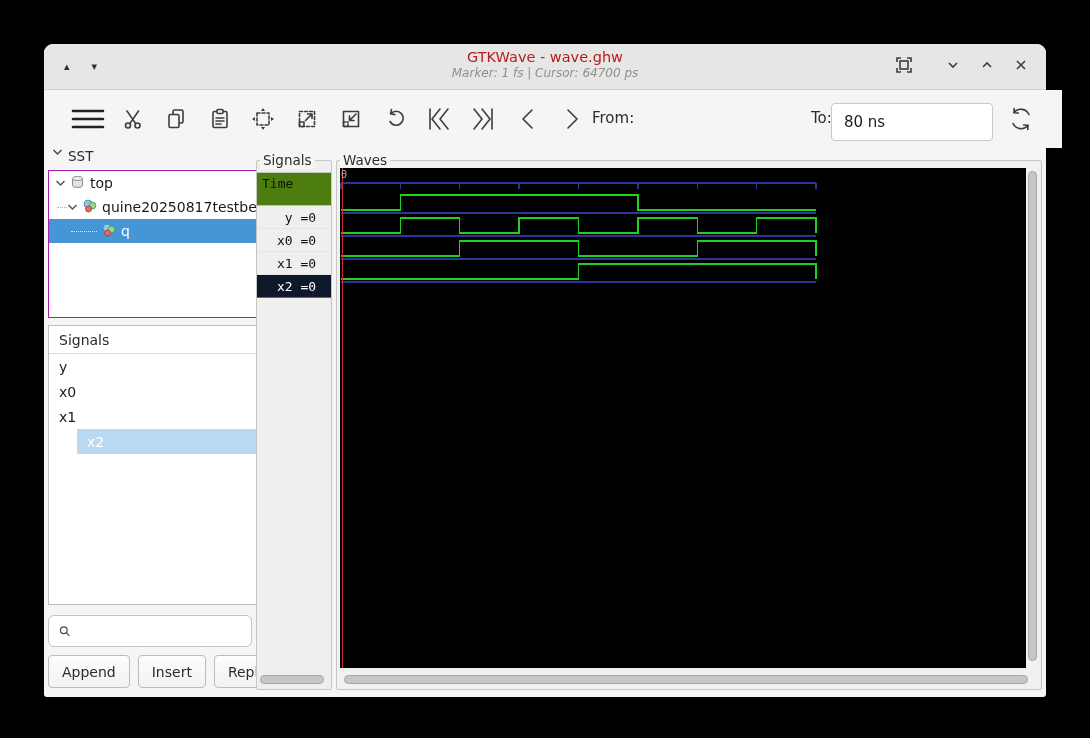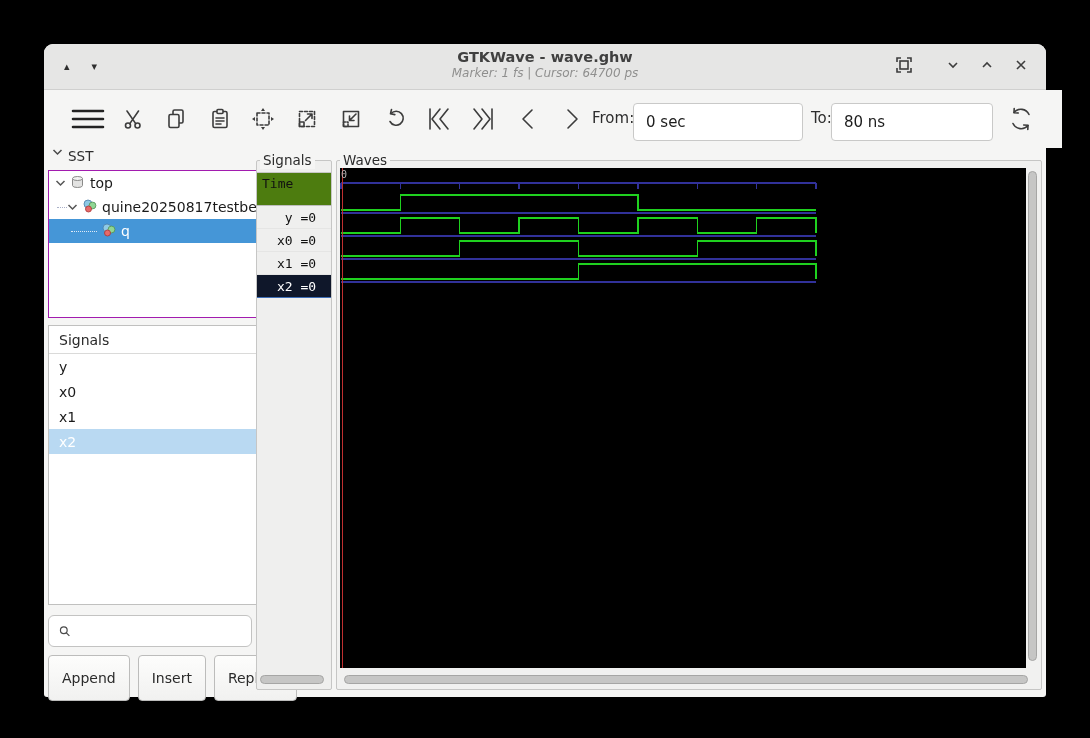--- a/index.html
+++ b/index.html
@@ -4,21 +4,21 @@
 <style>
   * { margin:0; padding:0; box-sizing:border-box; }
   html,body { width:1090px; height:738px; background:#000; font-family:"DejaVu Sans","Liberation Sans",sans-serif; overflow:hidden; }
   .window { position:absolute; left:44px; top:44px; width:1002px; height:653px; background:#f5f5f4; border-radius:9px 9px 3px 3px; }
 
   
   .titlebar { position:absolute; left:0; top:0; width:100%; height:46px; background:#e6e6e5; border-bottom:1px solid #d0d0cf; border-radius:9px 9px 0 0; }
   .tb-left { position:absolute; left:20px; top:0; height:100%; display:flex; align-items:center; gap:22px; }
   .tri { font-size:11px; color:#2e2e2e; cursor:default; }
   .tb-center { position:absolute; left:0; right:0; top:5px; text-align:center; }
-  .tb-title { font-size:14.5px; font-weight:700; color:#404040; }
+  .tb-title { font-size:14.5px; font-weight:400; color:#b91c1c; }
   .tb-sub { font-size:12px; color:#8f8f8e; margin-top:1px;font-style:italic; }
   .tb-right { position:absolute; right:18px; top:0; height:100%; display:flex; align-items:center; gap:20px; }
   .tb-right svg { stroke:#3d3d3d; fill:none; stroke-width:1.6; }
   .fullscreen-gap { margin-right:14px; }
 
   
   .toolbar { position:absolute; left:16px; top:46px; width:100%; height:58px; background:#f5f5f4; }
   .tbtn { position:absolute; top:11px; width:36px; height:36px; display:flex; align-items:center; justify-content:center; }
   .tbtn svg { stroke:#3c3c3c; fill:none; stroke-width:1.6; stroke-linecap:round; stroke-linejoin:round; }
   .tlabel { position:absolute; top:19px; font-size:15px; color:#2d2d2d; }
@@ -34,28 +34,28 @@
   .tree-box { position:absolute; left:0; top:22px; width:100%; height:148px; background:#fff; border:1px solid #a21caf; overflow:hidden; }
   .tree-row { height:24px; display:flex; align-items:center; font-size:14px; color:#1a1a1a; white-space:nowrap; overflow:hidden; }
   .tree-row svg.chev { stroke:#555; fill:none; stroke-width:1.5; flex:0 0 auto; }
   .tree-row .ticon { flex:0 0 auto; margin:0 5px 0 4px; }
   .tree-row.sel { background:#4596d7; color:#fff; }
   .guide { flex:0 0 auto; border-bottom:1px dotted #aab0c8; height:1px; }
 
   .sig-box { position:absolute; left:0; top:177px; width:100%; height:280px; background:#fff; border:1px solid #c0c0bf; }
   .sig-head { height:28px; padding:6px 0 0 10px; font-size:14px; color:#2a2a2a; border-bottom:1px solid #dadad9; }
   .sig-row { height:25px; display:flex; align-items:center; padding-left:10px; font-size:14px; color:#1a1a1a; }
-  .sig-row.sel { background:#b9d9f2; color:#fff; }
+  .sig-row.sel { background:#b9d9f2; color:#fff;margin-left:28px; }
 
   .search-box { position:absolute; left:0; top:467px; width:204px; height:32px; background:#fff; border:1px solid #c3c3c2; border-radius:6px; display:flex; align-items:center; }
   .search-box svg { margin-left:10px; stroke:#4a4a4a; fill:none; stroke-width:1.5; }
   .search-box input { border:none; outline:none; flex:1; height:100%; font-size:14px; background:transparent; margin-left:6px; font-family:inherit; }
 
   .btn-row { position:absolute; left:0; top:507px; display:flex; gap:8px; }
-  .gbtn { height:46px; padding:0 13px; background:linear-gradient(#fdfdfc,#f1f1f0); border:1px solid #bcbcbb; border-radius:4px; font-size:14px; color:#2b2b2b; font-family:inherit; }
+  .gbtn { height:33px; padding:0 13px; background:linear-gradient(#fdfdfc,#f1f1f0); border:1px solid #bcbcbb; border-radius:4px; font-size:14px; color:#2b2b2b; font-family:inherit; }
 
   
   .frame { position:absolute; border:1px solid #c6c6c5; border-radius:2px; }
   .frame-label { position:absolute; top:-9px; left:3px; background:#f5f5f4; padding:0 3px; font-size:13.5px; color:#2c2c2c; line-height:17px; }
 
   
   .midpanel { left:212px; width:76px; top:12px; height:530px; background:#efefee; }
   .time-head { margin-top:11px; height:34px; background:#4d7c0f; border-top:1px solid #c6c6c5; border-bottom:1px solid #bdbdbc; font-family:"DejaVu Sans Mono","Liberation Mono",monospace; font-size:13px; color:#111; padding:3px 0 0 5px; white-space:pre; }
   .val-row { height:23px; font-family:"DejaVu Sans Mono","Liberation Mono",monospace; font-size:13px; color:#111; padding:4px 0 0 5px; border-bottom:1px solid #e5e5e4; white-space:pre;text-align:center; }
   .val-row.sel { background:#0f172a; color:#fff; border-bottom-color:#3d6db6; }
@@ -183,21 +183,20 @@
         <polyline points="16,4 7,13 16,22"></polyline>
         </svg>
     </div>
     <div class="tbtn" style="left:494px">
       <svg width="24" height="26" viewBox="0 0 24 26">
         <polyline points="8,4 17,13 8,22"></polyline>
         </svg>
     </div>
 
     <span class="tlabel" style="left:532px">From:</span>
-    <input class="tinput" style="left: 573px; width: 170px;" value="0 sec">
     <span class="tlabel" style="left:751px">To:</span>
     <input class="tinput" style="left: 771px; width: 162px;" value="80 ns">
     <div class="tbtn" style="left:943px">
       <svg width="26" height="26" viewBox="0 0 26 26">
         <path d="M21,8.5 A9,9 0 0 0 6,6.5"></path>
           <path d="M6.2,2.5 L6,6.8 L10.3,7"></path>
         <path d="M5,17.5 A9,9 0 0 0 20,19.5"></path>
           <path d="M19.8,23.5 L20,19.2 L15.7,19"></path>
         </svg>
     </div>

